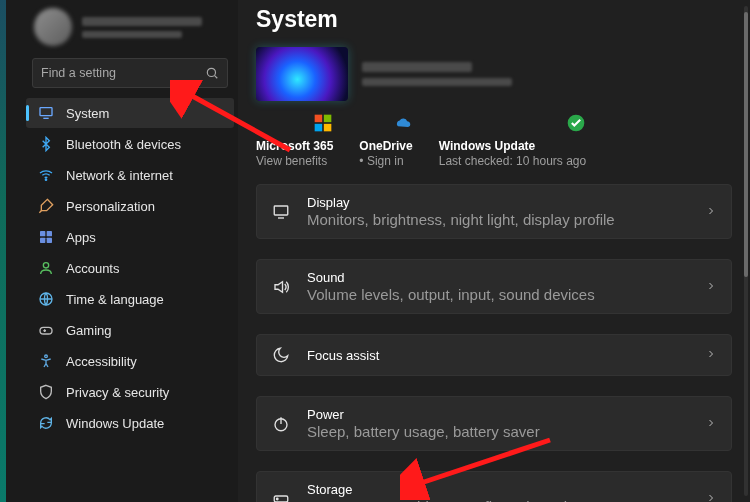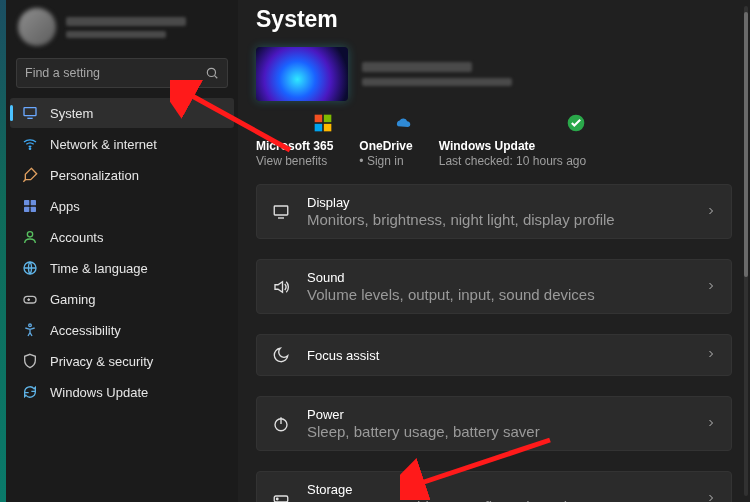--- a/index.html
+++ b/index.html
@@ -15,21 +15,21 @@
     position: absolute; left: 0; top: 0; width: 6px; height: 100%;
     background: linear-gradient(180deg,#1b4e62 0%,#0f6b5a 40%,#0a7a6a 100%);
     z-index: 5;
   }
   
   .app { display: flex; position: absolute; inset: 0; left: 6px; }
   .sidebar {
     width: 232px; min-width: 232px;
     background: #1b1b1b;
     display: flex; flex-direction: column;
-    padding: 8px 0 0 0;
+    padding: 8px 0 0 16px;
   }
   .main {
     flex: 1; background: #202020; padding: 0 18px 0 18px;
     overflow: hidden; position: relative;
   }
   .scrollbar {
     position: absolute; right: 2px; top: 6px; width: 4px; height: calc(100% - 12px);
     background: rgba(255,255,255,0.08); border-radius: 2px;
   }
   .scrollbar-thumb {
@@ -144,20 +144,28 @@
     </div>
     <div class="nav">
       <div class="nav-item active">
         <span class="nav-icon">
             <svg viewBox="0 0 24 24" fill="none" stroke="#6aa8ff" stroke-width="2">
               <rect x="3" y="4" width="18" height="12" rx="1"></rect>
               <line x1="8" y1="20" x2="16" y2="20"></line>
             </svg>
           </span>
         <span>System</span>
+      </div>
+      <div class="nav-item">
+        <span class="nav-icon">
+            <svg viewBox="0 0 24 24" fill="none" stroke="#3fa9f5" stroke-width="2">
+              <path d="M7 7l10 10-5 5V2l5 5L7 17"></path>
+            </svg>
+          </span>
+        <span>Bluetooth &amp; devices</span>
       </div>
       <div class="nav-item">
         <span class="nav-icon">
             <svg viewBox="0 0 24 24" fill="none" stroke="#3fa9f5" stroke-width="2">
               <path d="M3 9a14 14 0 0 1 18 0"></path>
               <path d="M6.5 12.5a9 9 0 0 1 11 0"></path>
               <path d="M10 16a4 4 0 0 1 4 0"></path>
               <circle cx="12" cy="19" r="1" fill="#3fa9f5"></circle>
             </svg>
           </span>

